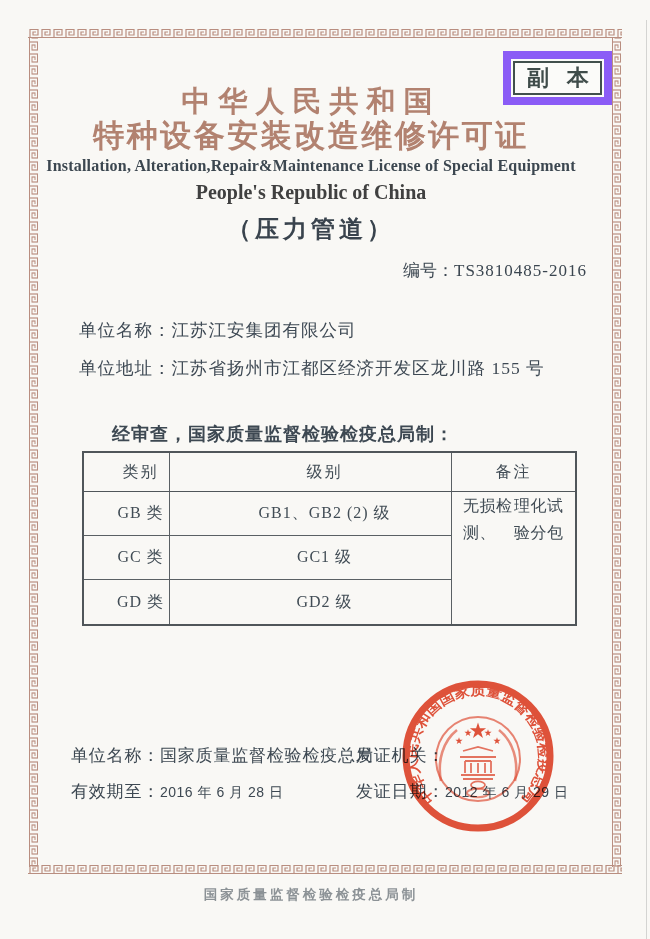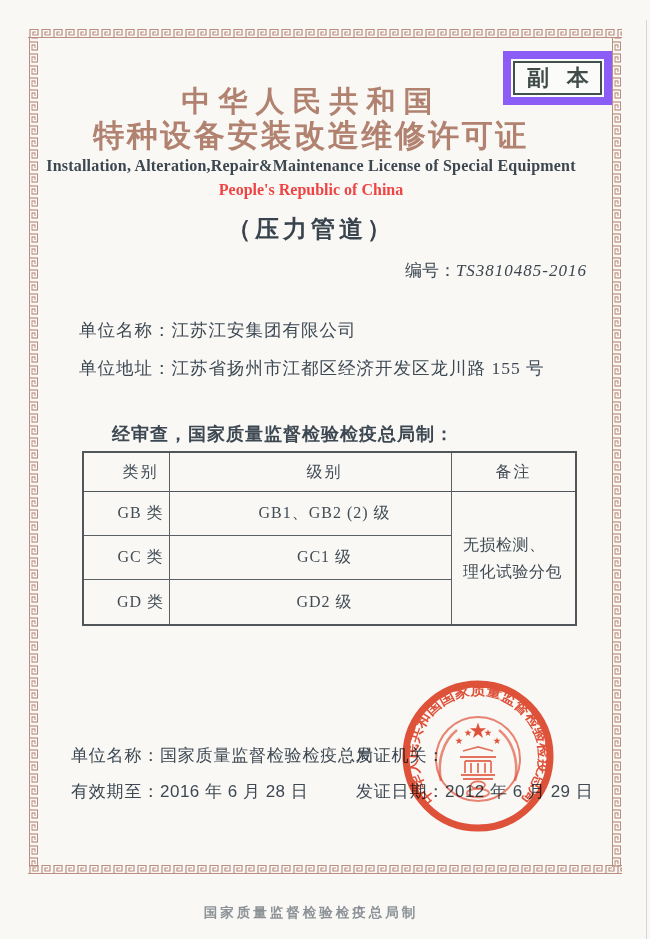--- a/index.html
+++ b/index.html
@@ -30,26 +30,26 @@
 
   .country-cn{
     top:82px;font-family:"DejaVu Sans","Liberation Sans",sans-serif;
     font-weight:700;font-size:29px;letter-spacing:8px;color:#b28270;
   }
   .title-cn{
     top:115px;font-family:"DejaVu Sans","Liberation Sans",sans-serif;
     font-weight:700;font-size:31px;letter-spacing:2.5px;color:#b28270;
   }
   .title-en{top:157px;font-weight:700;font-size:16px;color:#3c4750;letter-spacing:.2px;}
-  .country-en{top:181px;font-weight:700;font-size:16px;color:#ef4444;}
+  .country-en{top:181px;font-weight:700;font-size:20px;color:#404040;}
   .scope{
     top:213px;font-weight:700;font-size:24px;letter-spacing:4px;color:#39434d;
   }
   .license-line{top:259px;right:63px;font-size:17px;color:#3b4650;}
-  .license-line .no{font-size:17px;letter-spacing:1px;font-style:italic;}
+  .license-line .no{font-size:17px;letter-spacing:1px;}
 
   .field-line{left:79px;font-size:17.5px;color:#3e4954;letter-spacing:1px;}
   .name-line{top:318px;}
   .addr-line{top:356px;}
   .intro-line{left:112px;top:422px;font-size:18px;font-weight:600;color:#3d4852;letter-spacing:1px;}
 
   
   .lic-table{
     position:absolute;left:82px;top:451px;
     display:grid;
@@ -58,36 +58,36 @@
     border:2px solid #50565a;
     background:transparent;
     font-size:16px;color:#414c55;
   }
   .cell{display:flex;align-items:center;justify-content:center;letter-spacing:1px;}
   .cell.vline{border-right:1px solid #5a6064;padding-left:28px;}
   .cell.hline{border-bottom:1px solid #5a6064;}
   .cell.hdr{border-bottom:1.5px solid #50565a;letter-spacing:2px;}
   .remark-cell{
     grid-column:3;grid-row:2 / span 3;
-    display:flex;flex-direction:column;justify-content:center;
+    display:flex;flex-direction:row;justify-content:center;
     padding-left:11px;line-height:1.7;letter-spacing:.5px;
   }
 
   .foot-line{font-size:17px;color:#3d4852;letter-spacing:.8px;white-space:nowrap;}
   .foot-l{left:71px;}
   .foot-r{left:356px;}
   .row1{top:744px;}
   .row2{top:780px;}
-  .num{font-family:"Liberation Sans","DejaVu Sans",sans-serif;font-size:17px;letter-spacing:.5px;}
+  .num{font-family:"Liberation Sans","DejaVu Sans",sans-serif;font-size:14px;letter-spacing:.5px;}
 
   .seal{position:absolute;left:399px;top:677px;mix-blend-mode:multiply;opacity:.92;}
 
   .bottom-caption{
     top:886px;font-size:13.5px;color:#8c9296;letter-spacing:3px;
-    font-family:"DejaVu Sans","Liberation Sans",sans-serif;font-weight:600;margin-top:18px;
+    font-family:"DejaVu Sans","Liberation Sans",sans-serif;font-weight:600;
   }
   .scan-edge{position:absolute;right:3px;top:20px;width:1px;height:919px;background:#d4d4d2;}
 </style>
 </head>
 <body>
 
 <div class="page">
 
   <svg class="frame" width="594" height="848" aria-hidden="true">
     <defs>

